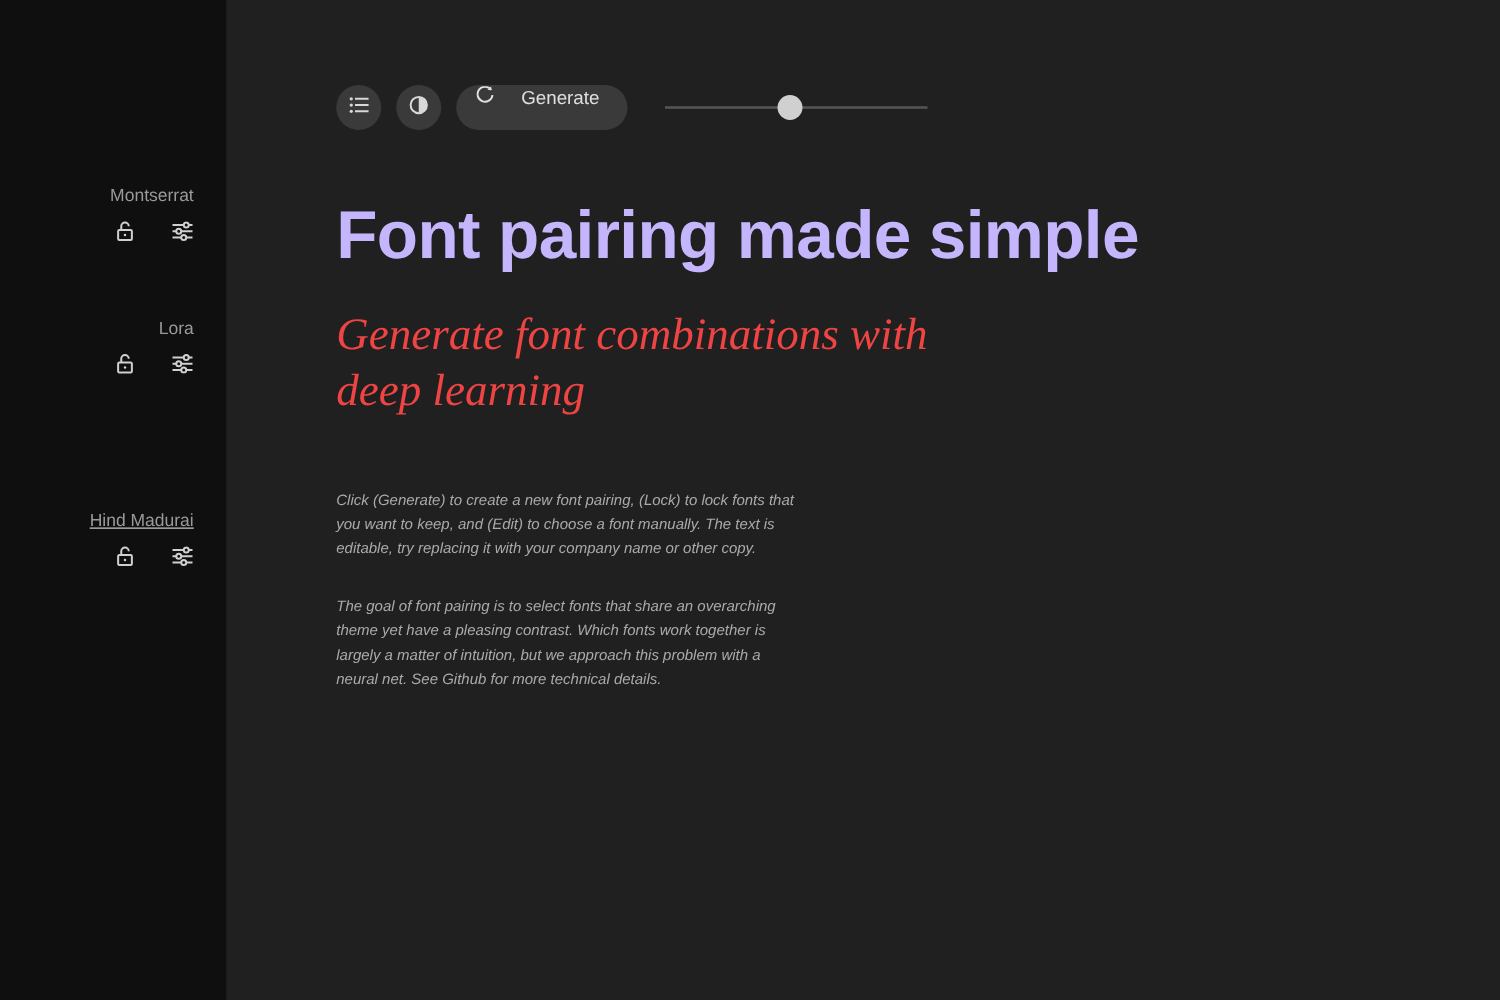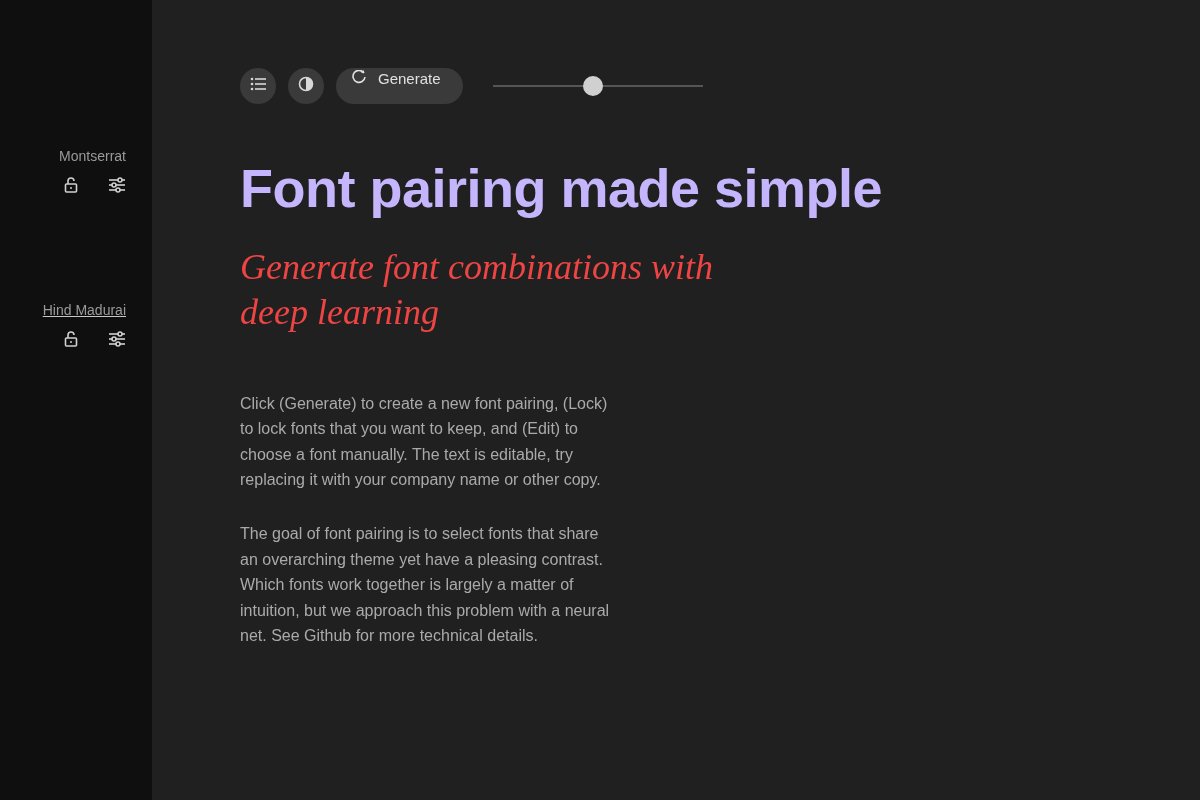--- a/index.html
+++ b/index.html
@@ -6,21 +6,21 @@
   html, body { width: 1200px; height: 800px; overflow: hidden; }
   body {
     display: flex;
     background: #202020;
     font-family: -apple-system, BlinkMacSystemFont, "Segoe UI", Arial, sans-serif;
     color: #c8c8c8;
   }
 
   
   .sidebar {
-    width: 152px;
+    width: 181px;
     height: 100%;
     background: #0f0f0f;
     padding-top: 148px;
     display: flex;
     flex-direction: column;
   }
   .font-slot {
     margin-bottom: 60px;
     display: flex;
     flex-direction: column;
@@ -74,21 +74,21 @@
     cursor: pointer;
     color: #d8d8d8;
   }
   .pill-btn {
     height: 36px;
     border-radius: 18px;
     background: #3a3a3a;
     display: flex;
     align-items: center;
     padding: 0 22px 16px 16px;
-    gap: 12px;
+    gap: 22px;
     cursor: pointer;
     color: #e0e0e0;
     font-size: 15px;
   }
   .slider {
     margin-left: 18px;
     width: 210px;
     height: 36px;
     display: flex;
     align-items: center;
@@ -125,25 +125,26 @@
     font-family: Georgia, "Times New Roman", serif;
     font-style: italic;
     font-size: 36px;
     line-height: 1.25;
     color: #ef4444;
     max-width: 480px;
     margin-bottom: 56px;
     font-weight: 500;
   }
   .body-text p {
-    font-size: 16px;
+    font-size: 12px;
     line-height: 1.6;
     color: #aaaaaa;
     max-width: 370px;
     margin-bottom: 28px;
+    font-style: italic;
   }
 </style>
 </head>
 <body>
 
 <div class="sidebar">
 
   <div class="font-slot">
     <div class="font-name">Montserrat</div>
     <div class="font-actions">
@@ -160,20 +161,42 @@
             <circle cx="12" cy="3" r="2" fill="#0f0f0f"></circle>
           <line x1="1" y1="8" x2="17" y2="8"></line>
             <circle cx="6" cy="8" r="2" fill="#0f0f0f"></circle>
           <line x1="1" y1="13" x2="17" y2="13"></line>
             <circle cx="10" cy="13" r="2" fill="#0f0f0f"></circle>
         </svg>
       </div>
     </div>
   </div>
 
+  <div class="font-slot">
+    <div class="font-name">Lora</div>
+    <div class="font-actions">
+      <div class="icon-btn">
+        <svg width="16" height="18" viewBox="0 0 16 18" fill="none" stroke="currentColor" stroke-width="1.6">
+          <rect x="2.5" y="8" width="11" height="8" rx="1"></rect>
+          <path d="M5 8 V5 a3 3 0 0 1 6 0"></path>
+          <circle cx="8" cy="12" r="1" fill="currentColor" stroke="none"></circle>
+        </svg>
+      </div>
+      <div class="icon-btn">
+        <svg width="18" height="16" viewBox="0 0 18 16" fill="none" stroke="currentColor" stroke-width="1.6">
+          <line x1="1" y1="3" x2="17" y2="3"></line>
+            <circle cx="12" cy="3" r="2" fill="#0f0f0f"></circle>
+          <line x1="1" y1="8" x2="17" y2="8"></line>
+            <circle cx="6" cy="8" r="2" fill="#0f0f0f"></circle>
+          <line x1="1" y1="13" x2="17" y2="13"></line>
+            <circle cx="10" cy="13" r="2" fill="#0f0f0f"></circle>
+        </svg>
+      </div>
+    </div>
+  </div>
 
   <div class="font-slot spacer">
     <div class="font-name">Hind Madurai</div>
     <div class="font-actions">
       <div class="icon-btn">
         <svg width="16" height="18" viewBox="0 0 16 18" fill="none" stroke="currentColor" stroke-width="1.6">
           <rect x="2.5" y="8" width="11" height="8" rx="1"></rect>
           <path d="M5 8 V5 a3 3 0 0 1 6 0"></path>
           <circle cx="8" cy="12" r="1" fill="currentColor" stroke="none"></circle>
         </svg>

